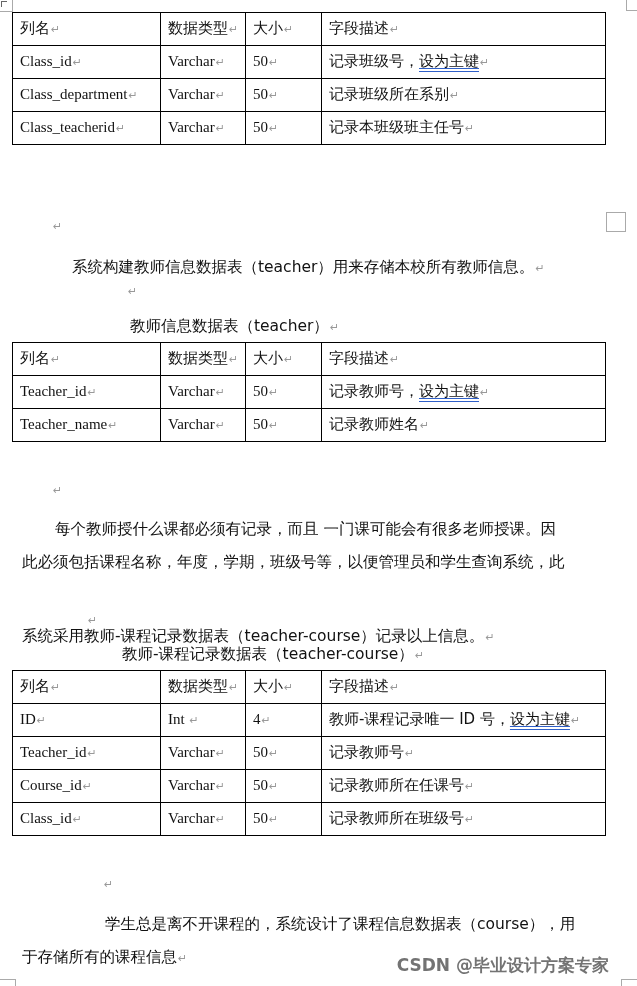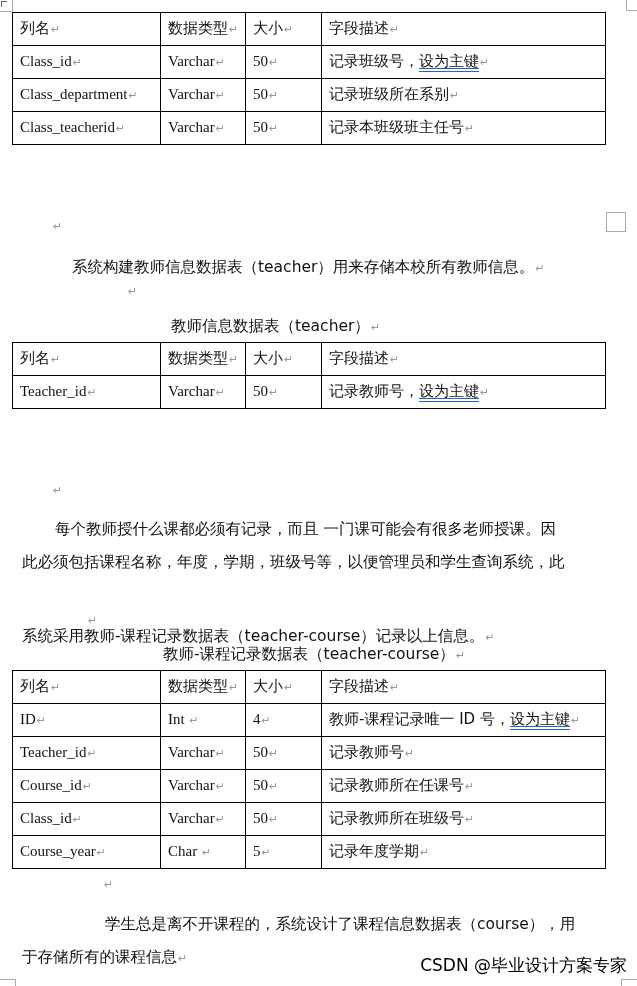--- a/index.html
+++ b/index.html
@@ -17,23 +17,23 @@
   table.dt { position:absolute; left:12px; border-collapse:collapse; table-layout:fixed; width:593px; }
   table.dt td { border:1px solid #000; height:32px; padding:0 0 0 7px; font-size:15px;
                 line-height:18px; vertical-align:middle; white-space:nowrap; overflow:hidden; }
   table.dt col.c1 { width:148px; } table.dt col.c2 { width:85px; }
   table.dt col.c3 { width:76px; } table.dt col.c4 { width:284px; }
   .ret { color:#999; font-size:11px; font-family:"DejaVu Sans", sans-serif; margin-left:1px; }
   .pk { text-decoration: underline; text-decoration-color:#2e5fc9; text-decoration-style:double; text-underline-offset:2px; }
 
   .para { position:absolute; font-size:15.5px; line-height:46px; white-space:nowrap; }
   .mark-only { position:absolute; color:#999; font-size:11px; font-family:"DejaVu Sans", sans-serif; }
-  .caption { position:absolute; font-size:15.5px; white-space:nowrap;margin-left:41px; }
-  .watermark { position:absolute; right:10px; top:954px; font-family:"DejaVu Sans", sans-serif;
-               font-size:17px; color:#000000; white-space:nowrap; }
+  .caption { position:absolute; font-size:15.5px; white-space:nowrap; }
+  .watermark { position:absolute; right:28px; top:954px; font-family:"DejaVu Sans", sans-serif;
+               font-size:17px; color:#737373; white-space:nowrap;font-weight:bold; }
 </style>
 </head>
 <body>
 
 <div class="corner-tl">
     <div class="mark"></div>
   </div>
 <div class="corner-tr"></div>
 
 <table class="dt" style="top:12px;">
@@ -97,20 +97,26 @@
     <td class="cn"><span>数据类型</span><span class="ret">↵</span></td>
     <td class="cn"><span>大小</span><span class="ret">↵</span></td>
     <td class="cn"><span>字段描述</span><span class="ret">↵</span></td>
   </tr>
   <tr>
     <td><span>Teacher_id</span><span class="ret">↵</span></td>
     <td><span>Varchar</span><span class="ret">↵</span></td>
     <td><span>50</span><span class="ret">↵</span></td>
     <td class="cn"><span>记录教师号，</span><span class="pk">设为主键</span><span class="ret">↵</span></td>
   </tr>
+  <tr>
+    <td><span>Teacher_name</span><span class="ret">↵</span></td>
+    <td><span>Varchar</span><span class="ret">↵</span></td>
+    <td><span>50</span><span class="ret">↵</span></td>
+    <td class="cn"><span>记录教师姓名</span><span class="ret">↵</span></td>
+  </tr>
 </tbody>
   </table>
 
 <span class="mark-only" style="left:53px; top:484px;">↵</span>
 
 <div class="para cn" style="left:55px; top:506px;">
   <span>每个教师授什么课都必须有记录，而且 一门课可能会有很多老师授课。因</span>
 </div>
 <div class="para cn" style="left:22px; top:539px;">
   <span>此必须包括课程名称，年度，学期，班级号等，以便管理员和学生查询系统，此</span>
@@ -156,26 +162,20 @@
     <td><span>Varchar</span><span class="ret">↵</span></td>
     <td><span>50</span><span class="ret">↵</span></td>
     <td class="cn"><span>记录教师所在任课号</span><span class="ret">↵</span></td>
   </tr>
   <tr>
     <td><span>Class_id</span><span class="ret">↵</span></td>
     <td><span>Varchar</span><span class="ret">↵</span></td>
     <td><span>50</span><span class="ret">↵</span></td>
     <td class="cn"><span>记录教师所在班级号</span><span class="ret">↵</span></td>
   </tr>
-  <tr>
-    <td><span>Course_year</span><span class="ret">↵</span></td>
-    <td><span>Char </span><span class="ret">↵</span></td>
-    <td><span>5</span><span class="ret">↵</span></td>
-    <td class="cn"><span>记录年度学期</span><span class="ret">↵</span></td>
-  </tr>
 </tbody>
   </table>
 
 <span class="mark-only" style="left:104px; top:878px;">↵</span>
 
 <div class="para cn" style="left:105px; top:901px;">
   <span>学生总是离不开课程的，系统设计了课程信息数据表（course），用</span>
 </div>
 <div class="para cn" style="left:22px; top:934px;">
   <span>于存储所有的课程信息</span><span class="ret">↵</span>

